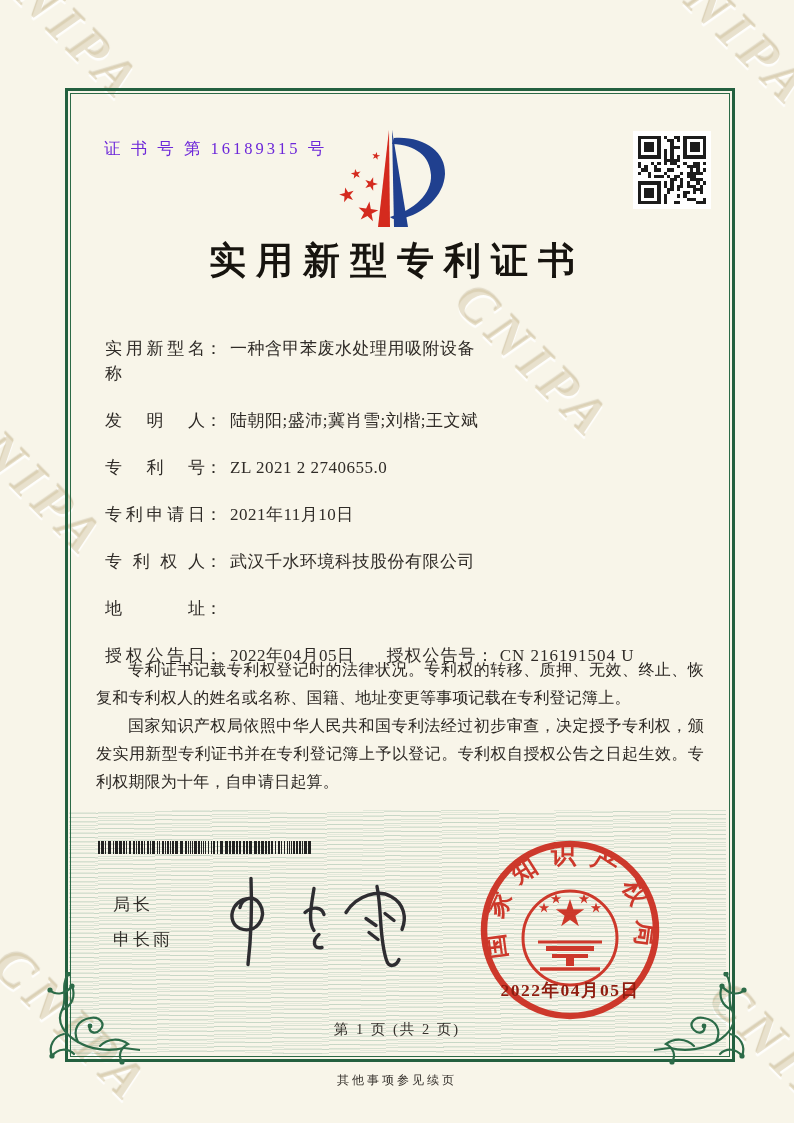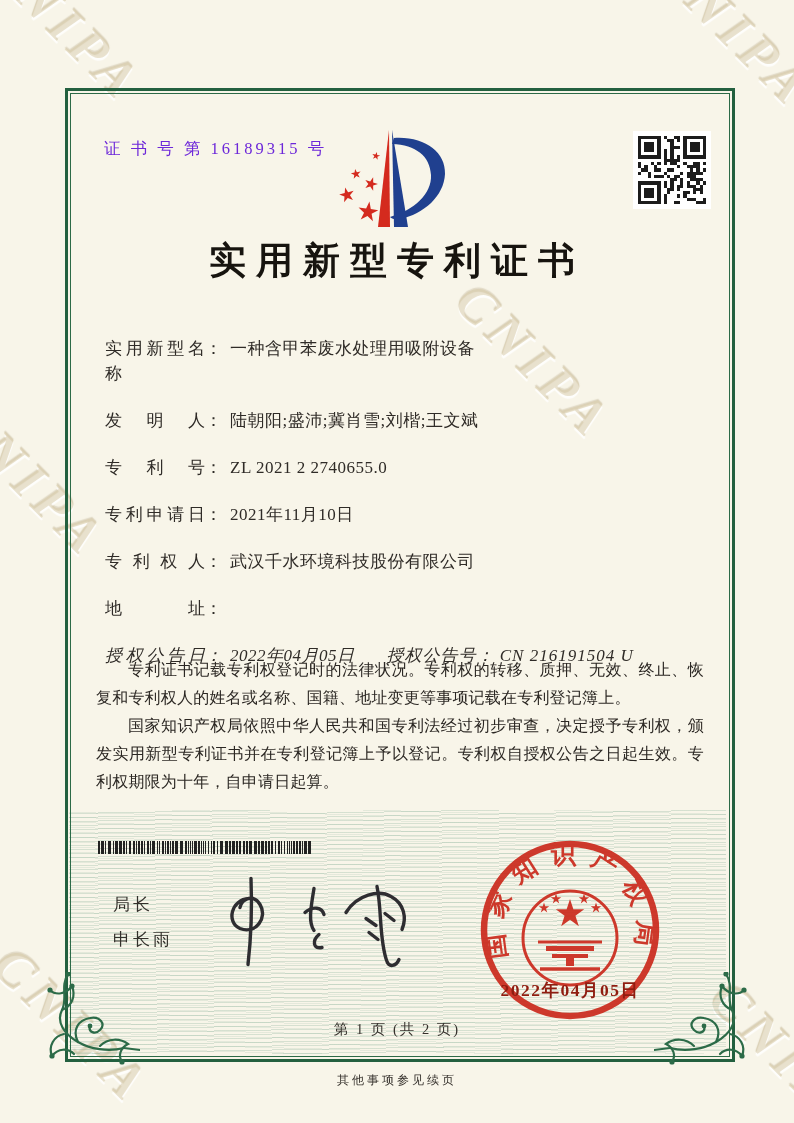--- a/index.html
+++ b/index.html
@@ -46,21 +46,21 @@
   
   .title{position:absolute;left:0;width:794px;top:236px;text-align:center;
     font-size:37px;font-weight:bold;letter-spacing:10px;color:#17140f;}
   
   .fields{position:absolute;left:105px;top:336px;width:560px;font-size:17px;}
   .frow{display:flex;margin-bottom:22px;line-height:25px;}
   .flabel{display:inline-block;width:100px;text-align:justify;text-align-last:justify;flex:none;}
   .fcolon{flex:none;}
   .fvalue{margin-left:8px;letter-spacing:0.5px;}
   .frow.addr .fvalue{width:446px;line-height:26px;}
-  .grant-row{display:flex;margin-top:10px;line-height:25px;font-style:italic;}
+  .grant-row{display:flex;margin-top:10px;line-height:25px;}
   .gpair2{margin-left:32px;letter-spacing:1px;}
   
   .paras{position:absolute;left:96px;top:656px;width:608px;font-size:16px;line-height:28px;
     text-align:justify;letter-spacing:0.2px;color:#2b2723;}
   .paras p{margin:0;text-indent:2em;}
   
   .barcode{position:absolute;left:98px;top:841px;height:13px;display:flex;align-items:stretch;}
   .barcode div{background:#222;}
   
   .signer-title{position:absolute;left:113px;top:893px;font-size:17px;letter-spacing:3px;

